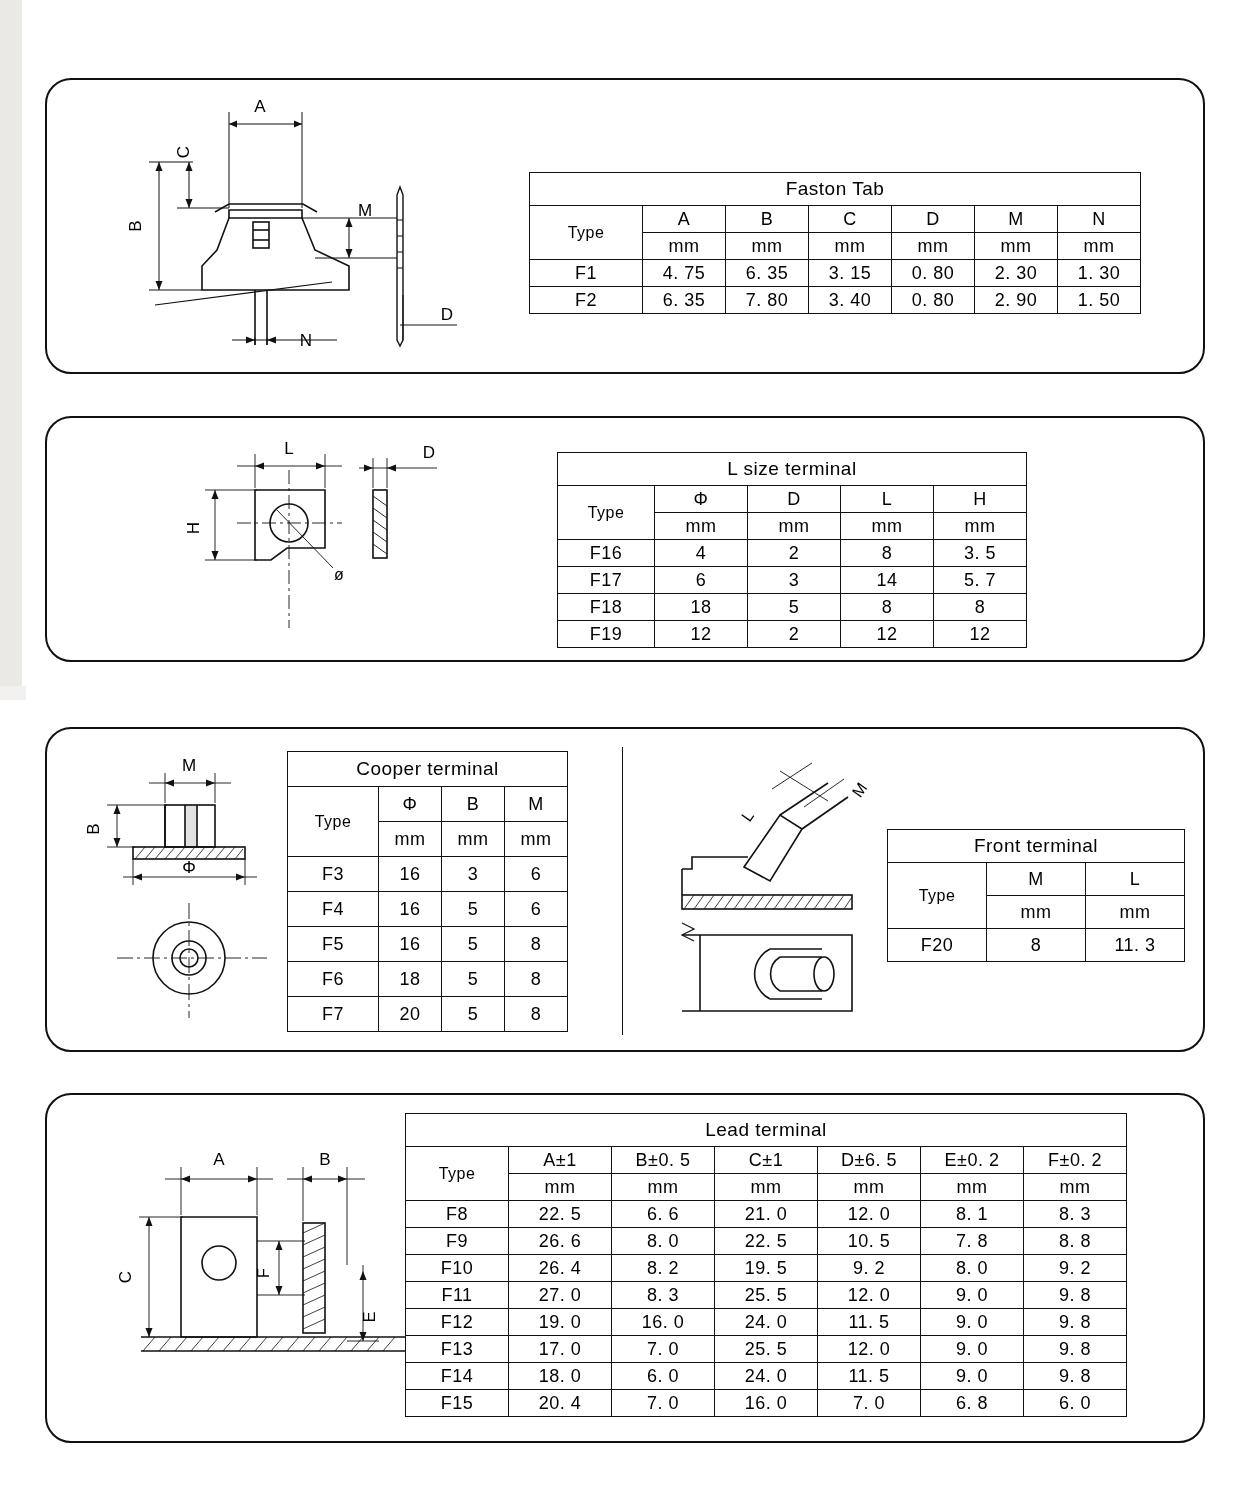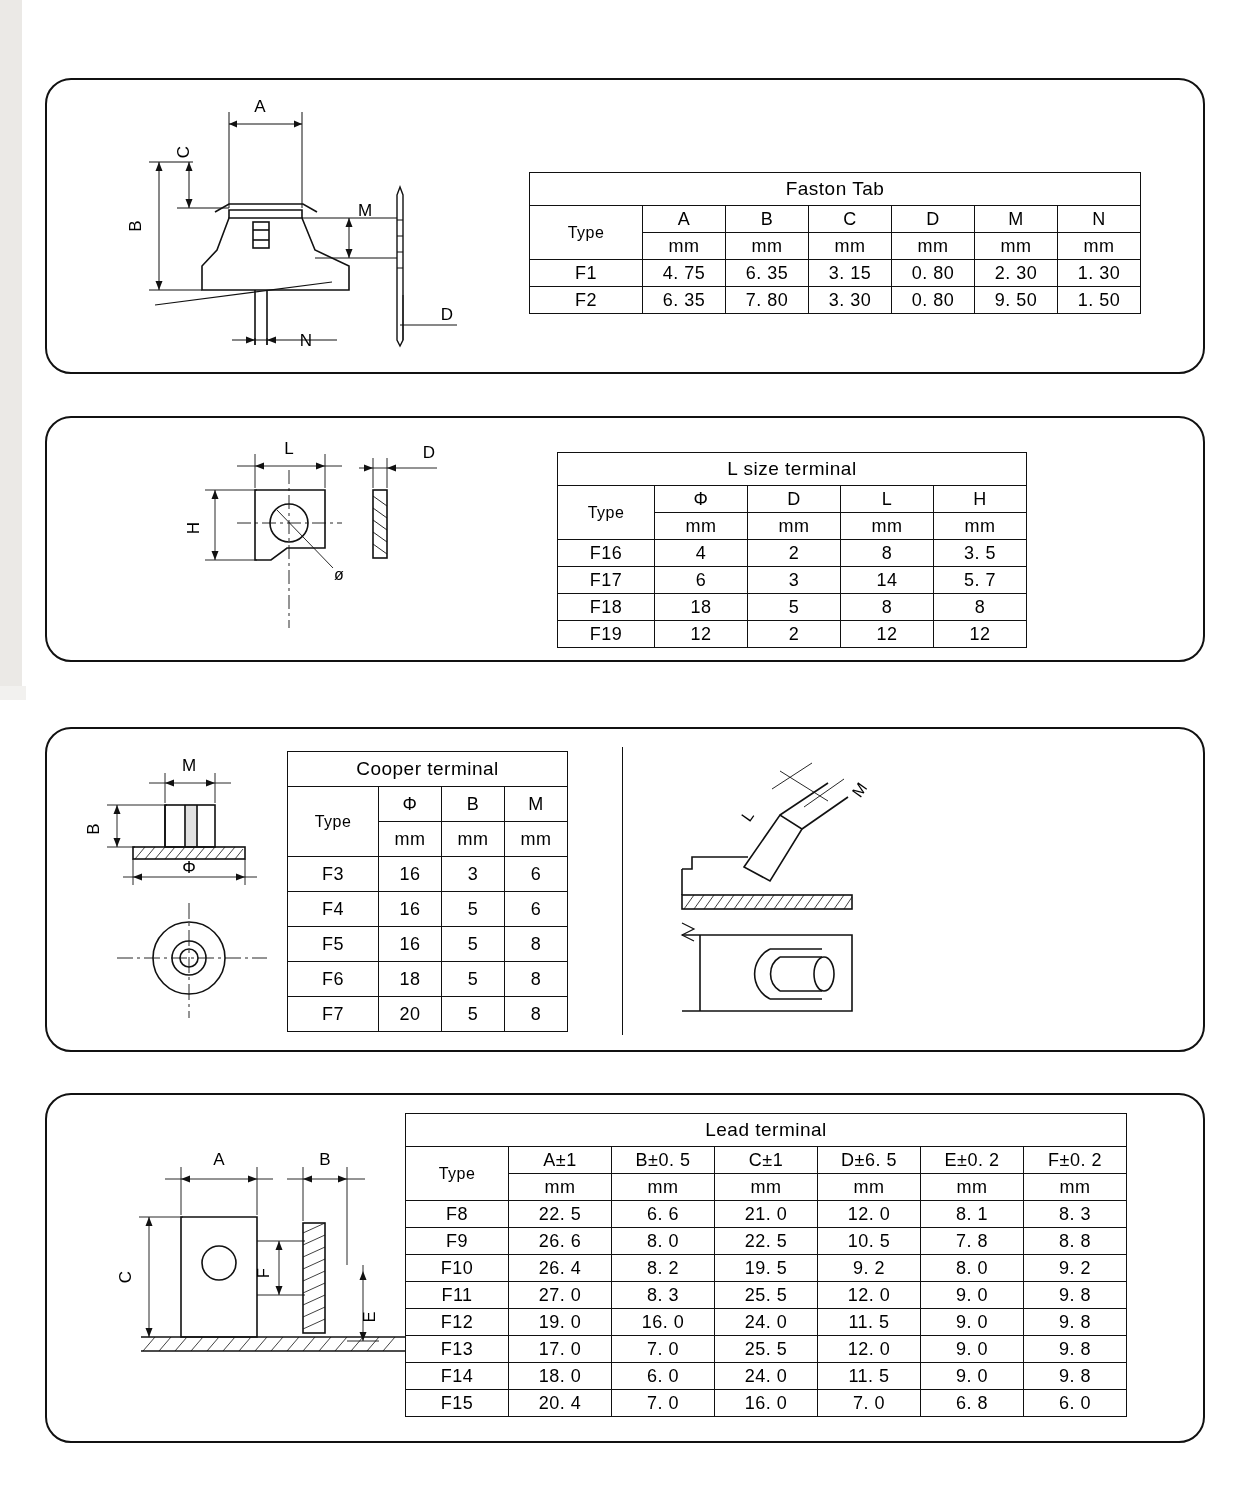--- a/index.html
+++ b/index.html
@@ -219,23 +219,23 @@
           <td>6. 35</td>
           <td>3. 15</td>
           <td>0. 80</td>
           <td>2. 30</td>
           <td>1. 30</td>
         </tr>
         <tr>
           <td>F2</td>
           <td>6. 35</td>
           <td>7. 80</td>
-          <td>3. 30</td>
+          <td>3. 40</td>
           <td>0. 80</td>
-          <td>9. 50</td>
+          <td>2. 90</td>
           <td>1. 50</td>
         </tr>
       </tbody>
     </table>
   </div>
 
   <div class="panel" id="panel-lsize">
 
     <div class="drawing" style="left:90px; top:10px; width:380px; height:220px;">
       <svg width="380" height="220" viewBox="0 0 380 220">
@@ -506,20 +506,41 @@
         <g stroke="#111" stroke-width="0.9" fill="none">
           <line x1="120" y1="40" x2="160" y2="14"></line>
           <line x1="152" y1="58" x2="192" y2="30"></line>
           <line x1="128" y1="22" x2="176" y2="52"></line>
         </g>
         <text x="100" y="70" font-size="16" text-anchor="middle" font-family="Liberation Sans, sans-serif" transform="rotate(-55 100 70)">L</text>
         <text x="212" y="44" font-size="16" text-anchor="middle" font-family="Liberation Sans, sans-serif" transform="rotate(-55 212 44)">M</text>
       </svg>
     </div>
 
+    <table class="spec" id="tbl-front">
+      <tbody>
+        <tr class="title-row">
+          <td colspan="3">Front terminal</td>
+        </tr>
+        <tr class="hdr">
+          <td class="type-cell" rowspan="2">Type</td>
+          <td>M</td>
+          <td>L</td>
+        </tr>
+        <tr class="unit">
+          <td>mm</td>
+          <td>mm</td>
+        </tr>
+        <tr>
+          <td>F20</td>
+          <td>8</td>
+          <td>11. 3</td>
+        </tr>
+      </tbody>
+    </table>
   </div>
 
   <div class="panel" id="panel-lead">
 
     <div class="drawing" style="left:60px; top:50px; width:320px; height:260px;">
       <svg width="320" height="260" viewBox="0 0 320 260">
         <g stroke="#111" fill="none" stroke-width="1.6">
 
           <path d="M74 72 L150 72 L150 192 L74 192 Z"></path>
           <circle cx="112" cy="118" r="17"></circle>

